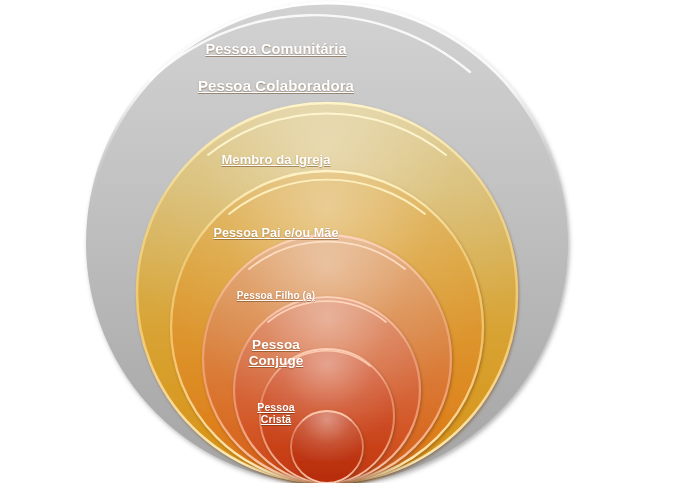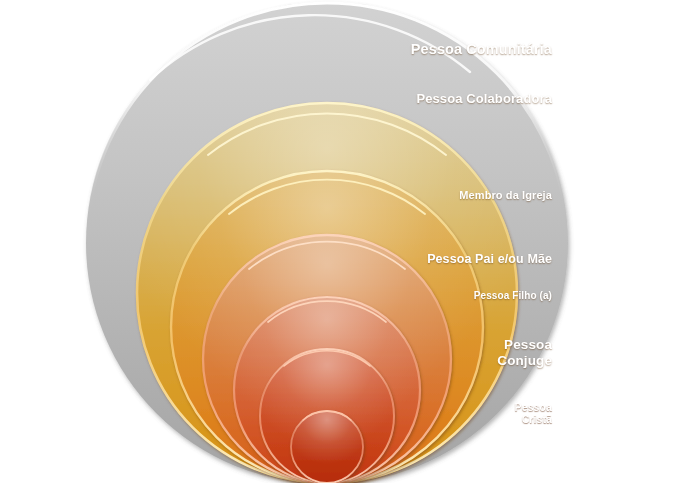--- a/index.html
+++ b/index.html
@@ -24,29 +24,30 @@
     left: 0;
     top: 0;
     width: 679px;
     height: 483px;
     display: block;
   }
   .ring-label {
     position: absolute;
     left: 0;
     width: 552px;
-    text-align: right;
+    text-align: center;
     color: #ffffff;
     font-family: "Liberation Sans", sans-serif;
     font-weight: bold;
     letter-spacing: 0.1px;
     line-height: 1.18;
     text-shadow: 0 1px 1.5px rgba(90,50,10,0.45);
     pointer-events: none;
     white-space: pre-line;
+    text-decoration: underline;
   }
 </style>
 </head>
 <body>
 
 <div id="diagram-stage">
 
   <svg id="diagram-svg" viewBox="0 0 679 483" xmlns="http://www.w3.org/2000/svg">
     <defs>
 
@@ -175,25 +176,25 @@
     <g>
       <circle cx="327" cy="447" r="37" fill="url(#g7)" filter="url(#tinyshadow)"></circle>
       <circle cx="327" cy="447" r="36" fill="url(#sheen)"></circle>
       <circle cx="327" cy="447" r="36" fill="none" stroke="url(#rimorange)" stroke-width="1.8"></circle>
       <path d="M 303 420 A 37 37 0 0 1 351 420" fill="none" stroke="#ffc3a6" stroke-opacity="0.9" stroke-width="1.4" stroke-linecap="round"></path>
     </g>
   </svg>
 
   <div class="ring-label" style="top:41px; font-size:14.5px;">Pessoa Comunitária</div>
 
-  <div class="ring-label" style="top:91px; font-size:13px;">Pessoa Colaboradora</div>
-
-  <div class="ring-label" style="top:152px; font-size:11px;margin-top:37px;">Membro da Igreja</div>
-
-  <div class="ring-label" style="top:226px; font-size:12.5px;margin-top:26px;">Pessoa Pai e/ou Mãe</div>
+  <div class="ring-label" style="top:77px; font-size:15px;">Pessoa Colaboradora</div>
+
+  <div class="ring-label" style="top:152px; font-size:13px;">Membro da Igreja</div>
+
+  <div class="ring-label" style="top:226px; font-size:12.5px;">Pessoa Pai e/ou Mãe</div>
 
   <div class="ring-label" style="top:290px; font-size:10px;">Pessoa Filho (a)</div>
 
   <div class="ring-label" style="top:337px; font-size:13.5px;">Pessoa
 Conjuge</div>
 
   <div class="ring-label" style="top:401px; font-size:10.5px; text-shadow:0 1px 1px rgba(90,40,10,0.5);">Pessoa
 Cristã</div>
 
 </div>

